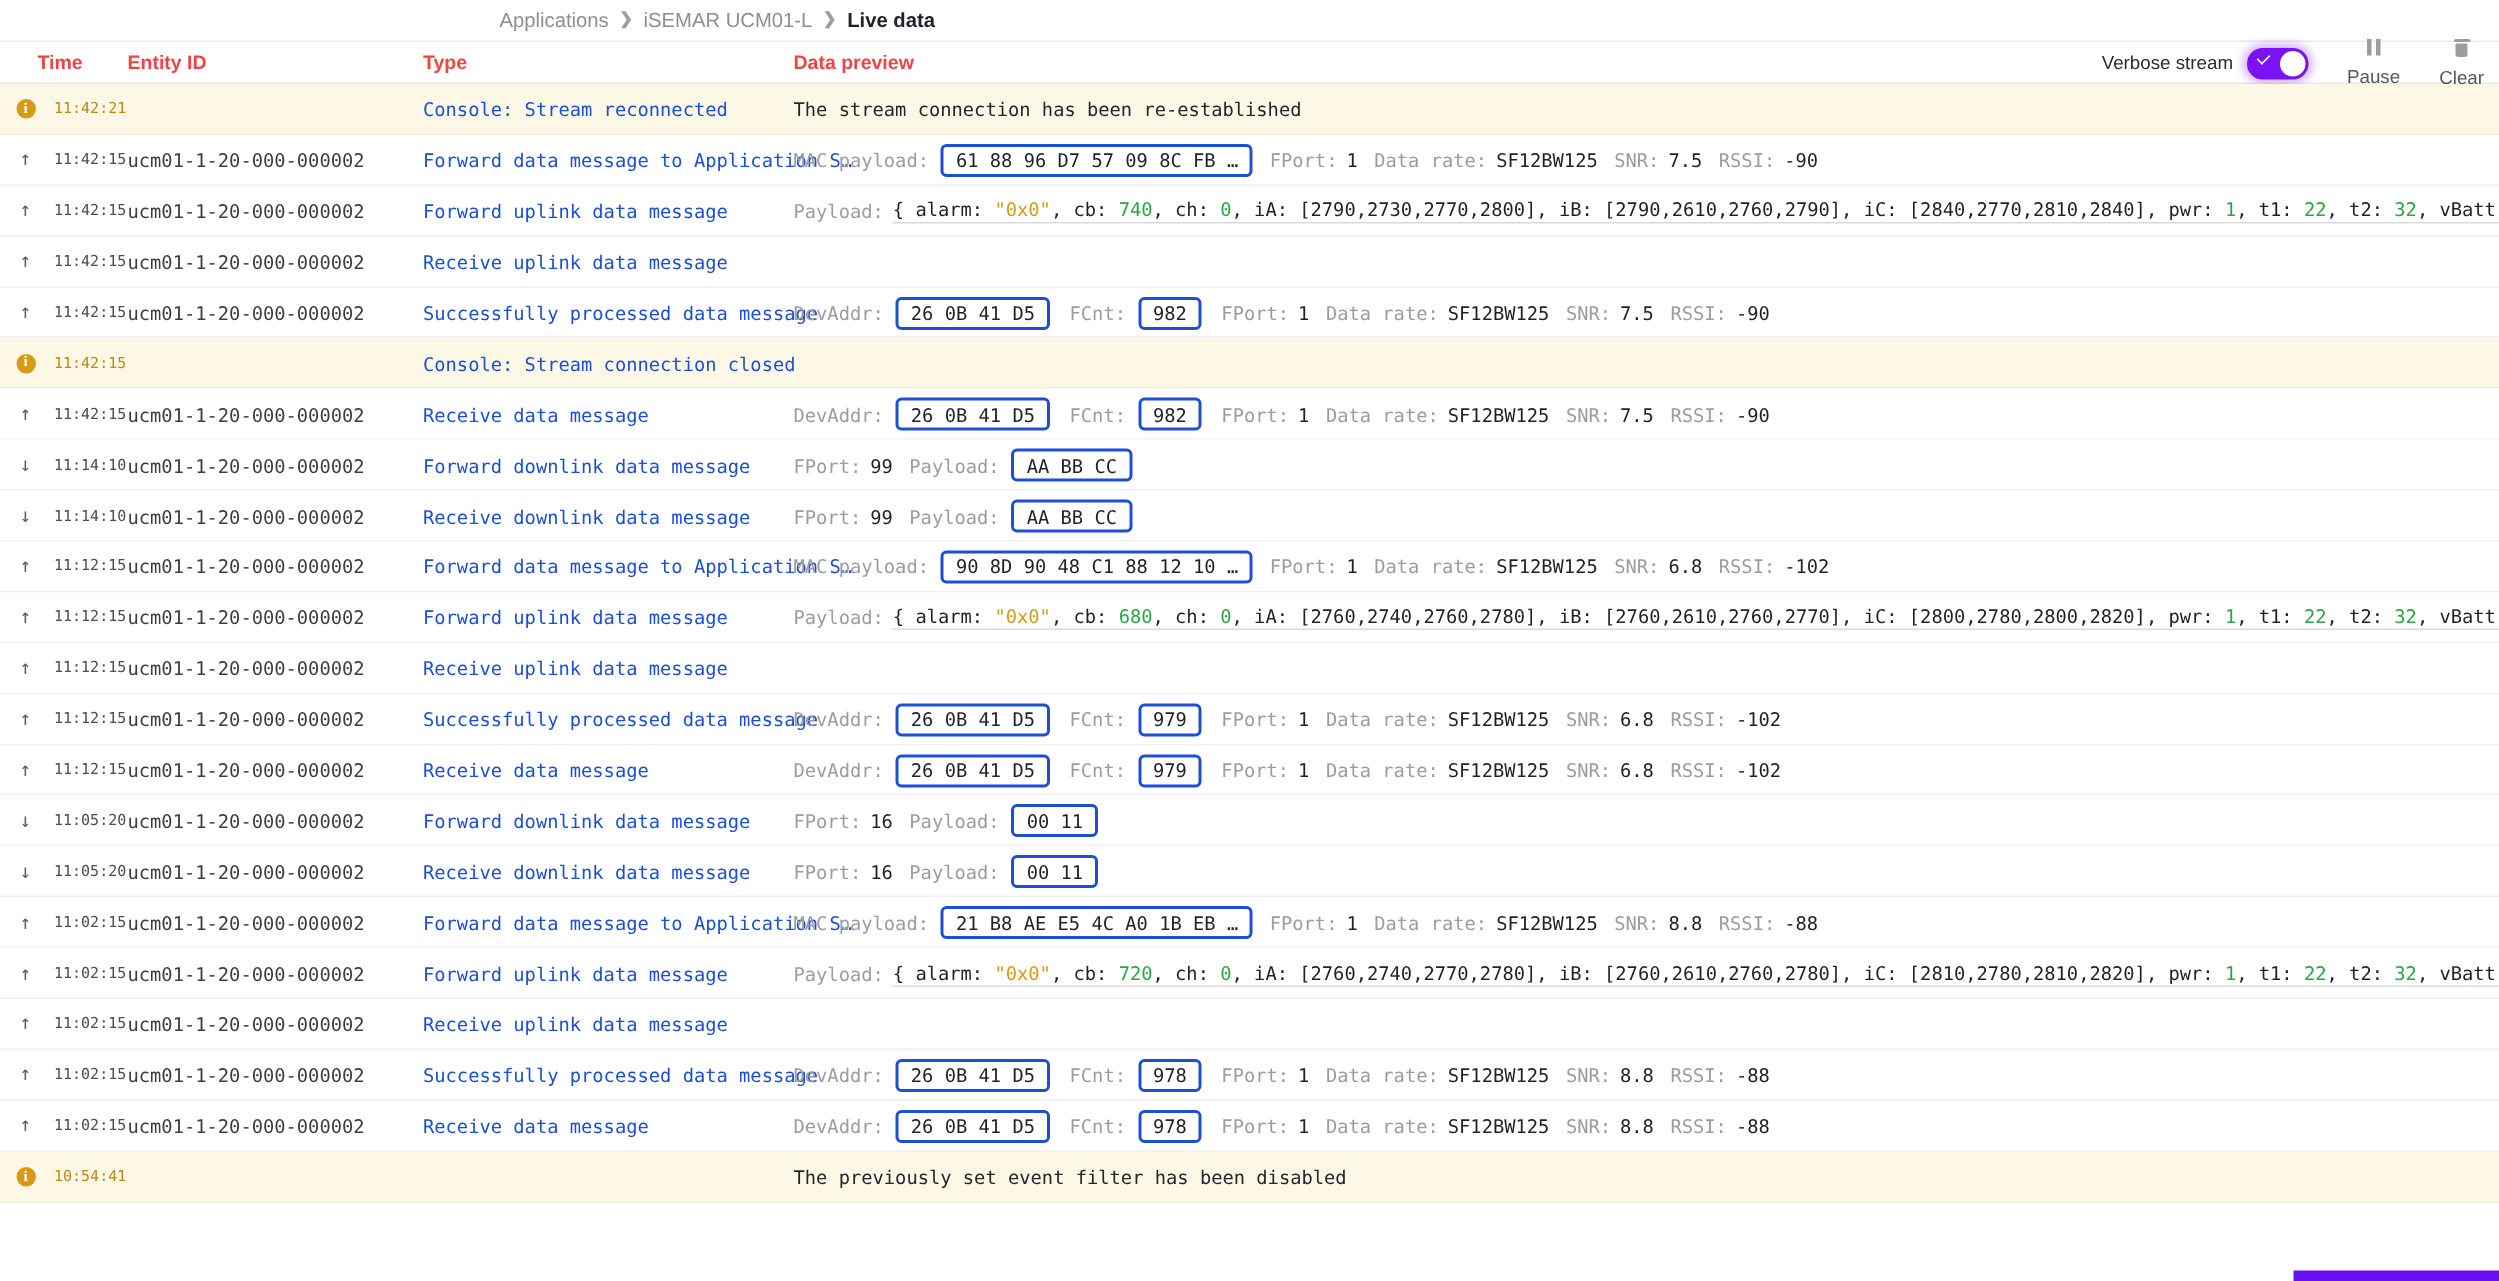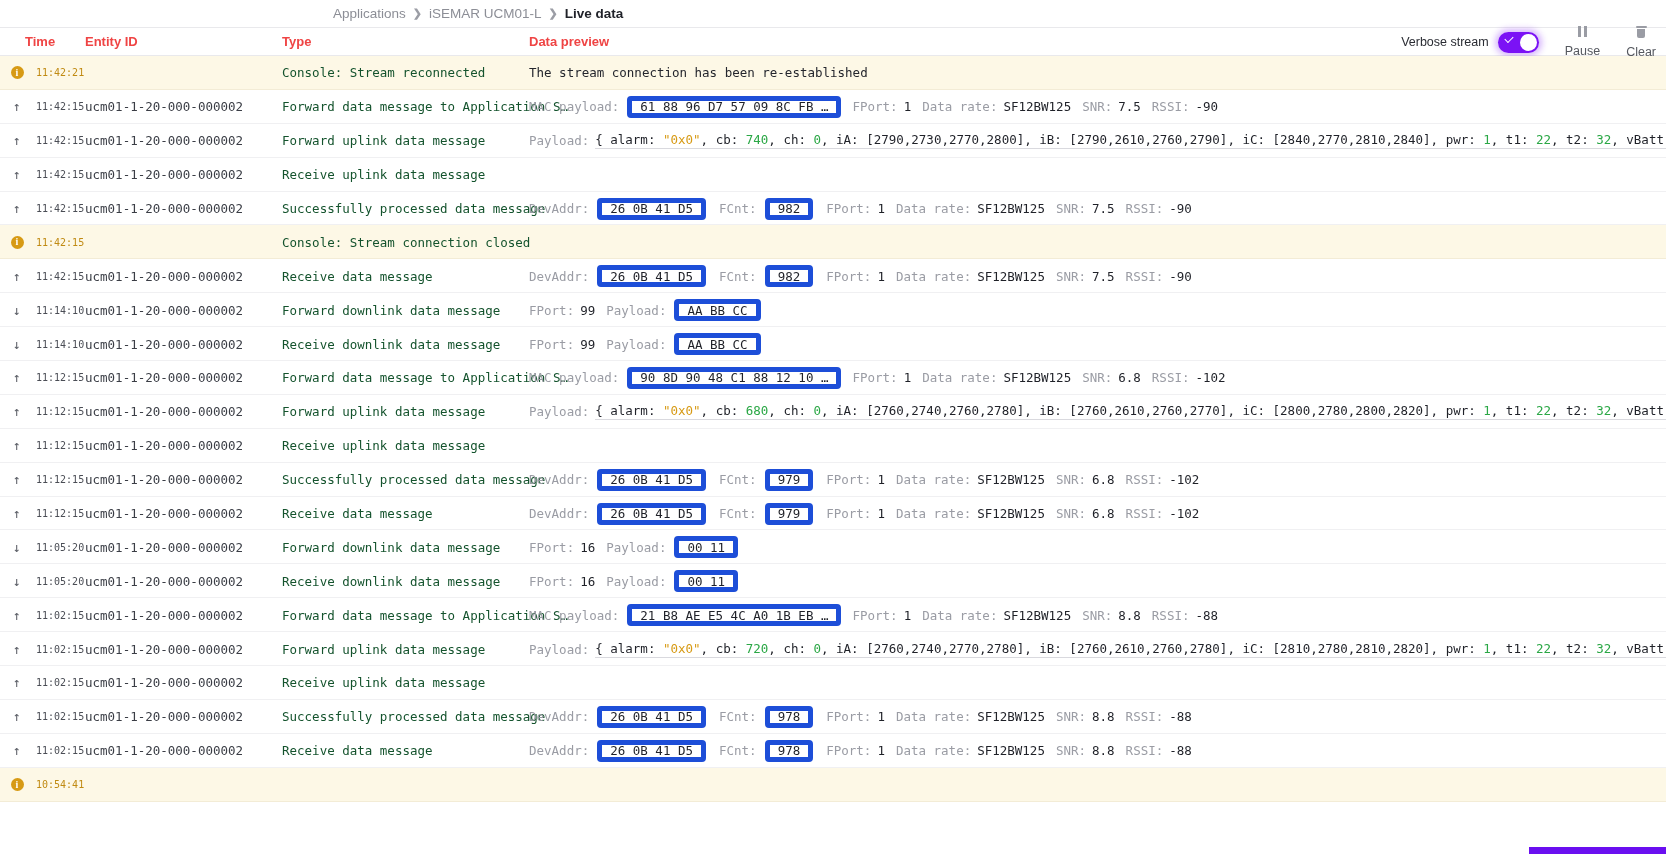--- a/index.html
+++ b/index.html
@@ -103,21 +103,21 @@
   .cell { position: absolute; top: 0; height: 33.9px; display: flex; align-items: center; }
   .c-dir   { left: 8px;  width: 18px; justify-content: center; }
   .c-time  { left: 26px; }
   .c-ent   { left: 85px; }
   .c-type  { left: 282px; }
   .c-prev  { left: 529px; right: 0; overflow: hidden; }
 
   .t-time { font-size: 10px; color: #4a4d55; white-space: nowrap; margin-left: 10px; }
   .row.console .t-time { color: #c08a12; }
   .t-ent  { font-size: 12.5px; color: #3a3d45; white-space: nowrap; }
-  .t-type { font-size: 12.5px; color: #14532d; white-space: nowrap; }
+  .t-type { font-size: 12.5px; color: #1d4ed8; white-space: nowrap; }
   .t-msg  { font-size: 12.5px; color: #24262d; white-space: nowrap; }
 
   .arrow { font-size: 13px; color: #5c5f67; line-height: 1; }
 
   
   .ico-info {
     width: 13px; height: 13px; border-radius: 50%;
     background: #d79a14;
     color: #fff; font-family: "Liberation Serif", serif;
     font-size: 10px; font-weight: bold;
@@ -125,21 +125,21 @@
     line-height: 1;
   }
 
   
   .kv { display: flex; align-items: center; gap: 6px; white-space: nowrap; }
   .klabel { font-size: 12.5px; color: #9a9ca4; }
   .kval   { font-size: 12.5px; color: #1f2128; }
   .chip {
     display: inline-flex; align-items: center;
     height: 22px; padding: 0 8px;
-    border: 5px solid #1d4ed8; border-radius: 4px;
+    border: 2px solid #1d4ed8; border-radius: 4px;
     background: #fff; font-size: 12.5px; color: #1f2128;
     white-space: nowrap;
   }
 
   
   .jsonline {
     position: relative;
     display: flex; align-items: center; gap: 0;
     font-size: 12.5px; white-space: nowrap;
   }
@@ -807,20 +807,23 @@
       <div class="row console">
         <div class="cell c-dir">
           <span class="ico-info">i</span>
         </div>
         <div class="cell c-time">
           <span class="t-time">10:54:41</span>
         </div>
         <div class="cell c-ent">
           <span class="t-ent"></span>
         </div>
+        <div class="cell c-prev">
+          <span class="t-msg">The previously set event filter has been disabled</span>
+        </div>
       </div>
     </div>
 
   <div class="hscroll">
     <div class="thumb" id="scroll-thumb" style="left: 91.8%; width: 8.2%; background: rgb(106, 15, 240);"></div>
   </div>
 
 </div>
 
 </body></html>

